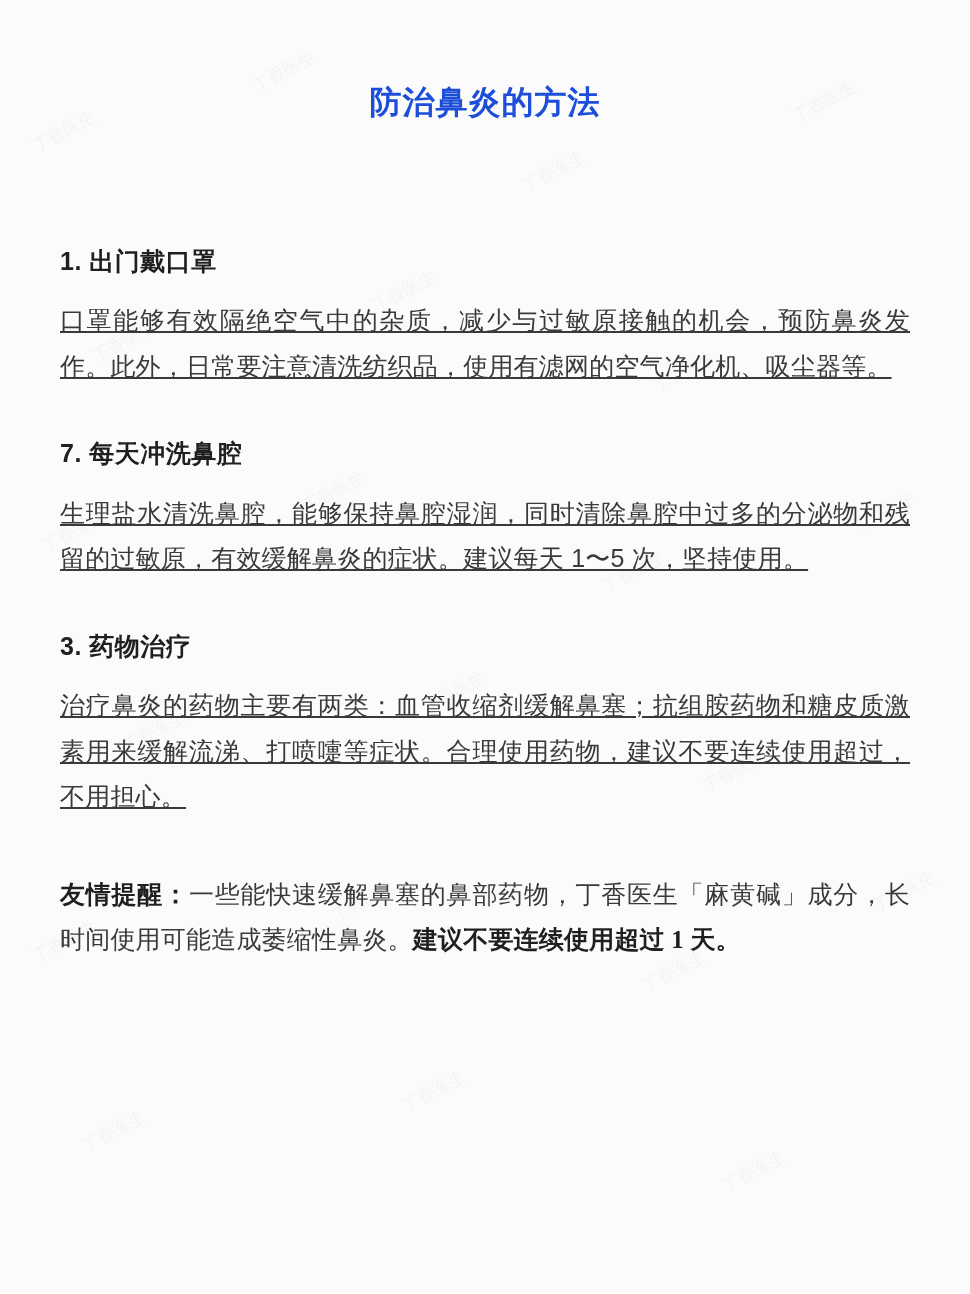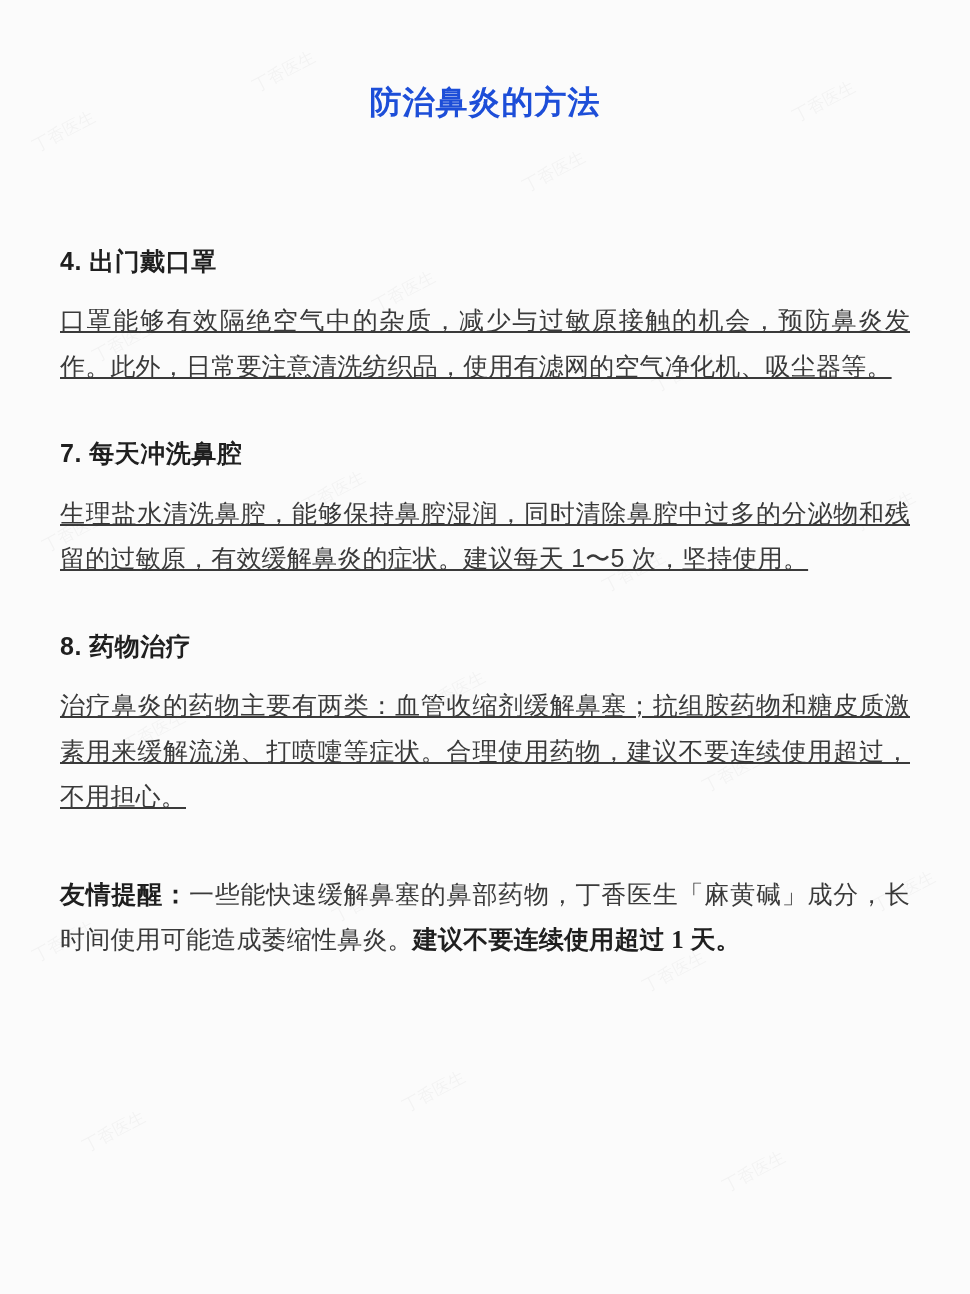--- a/index.html
+++ b/index.html
@@ -120,30 +120,30 @@
     <div class="wm" style="left:720px; top:1160px;">丁香医生</div>
   </div>
 
   <div class="content">
 
     <h1 class="doc-title">防治鼻炎的方法</h1>
 
     <div class="spacer-after-title"></div>
 
     <div class="section">
-      <h2 class="section-heading">4. 出门戴口罩</h2>
+      <h2 class="section-heading">1. 出门戴口罩</h2>
       <p class="section-body">口罩能够有效隔绝空气中的杂质，减少与过敏原接触的机会，预防鼻炎发作。此外，日常要注意清洗纺织品，使用有滤网的空气净化机、吸尘器等。</p>
     </div>
 
     <div class="section">
       <h2 class="section-heading">7. 每天冲洗鼻腔</h2>
       <p class="section-body">生理盐水清洗鼻腔，能够保持鼻腔湿润，同时清除鼻腔中过多的分泌物和残留的过敏原，有效缓解鼻炎的症状。建议每天 1〜5 次，坚持使用。</p>
     </div>
 
     <div class="section">
-      <h2 class="section-heading">8. 药物治疗</h2>
+      <h2 class="section-heading">3. 药物治疗</h2>
       <p class="section-body">治疗鼻炎的药物主要有两类：血管收缩剂缓解鼻塞；抗组胺药物和糖皮质激素用来缓解流涕、打喷嚏等症状。合理使用药物，建议不要连续使用超过，不用担心。</p>
     </div>
 
     <p class="note"><b>友情提醒：</b><span>一些能快速缓解鼻塞的鼻部药物，丁香医生「麻黄碱」成分，长时间使用可能造成萎缩性鼻炎。</span><b>建议不要连续使用超过 1 天。</b></p>
 
   </div>
 </div>
 
 </body></html>

